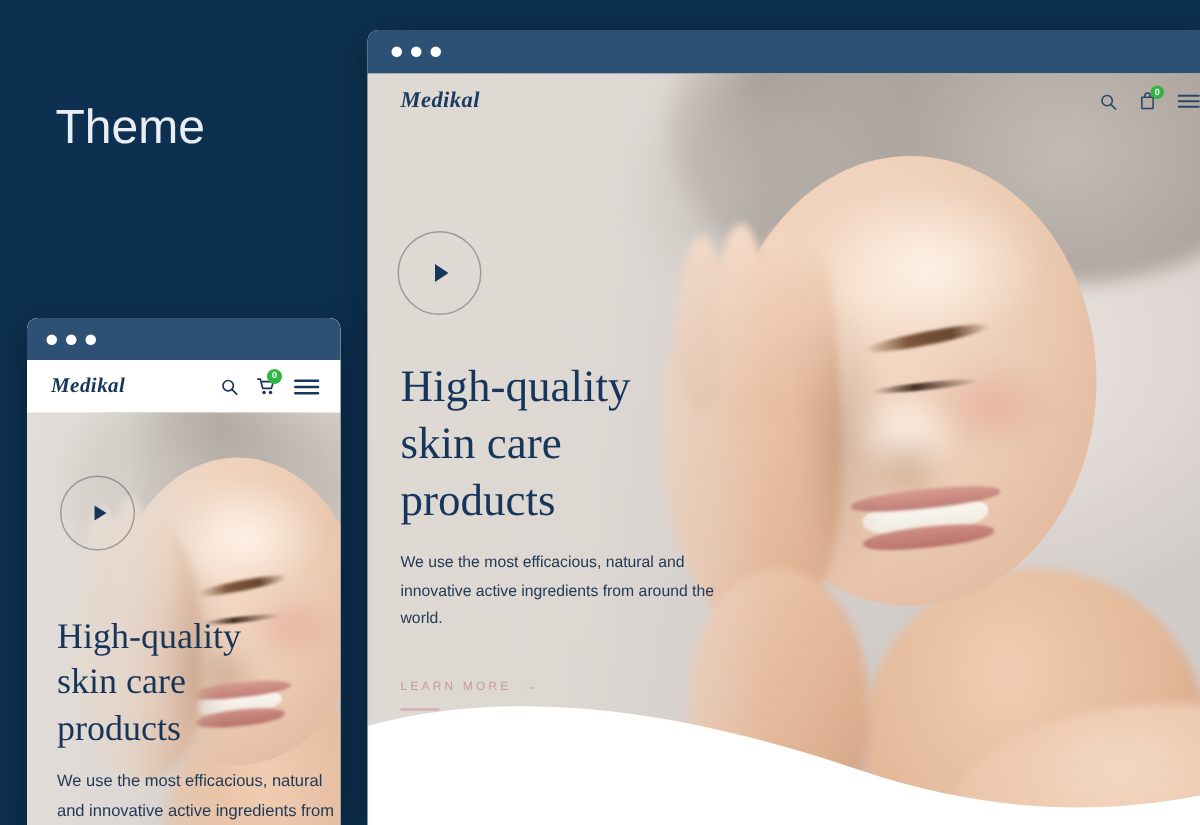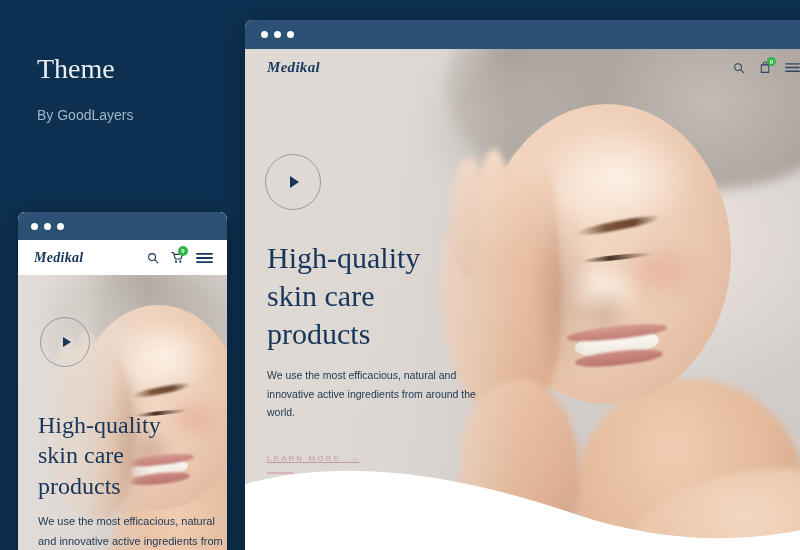--- a/index.html
+++ b/index.html
@@ -10,22 +10,22 @@
     position:relative;
   }
 
   
   .promo { position:absolute; left:37px; top:42px; width:200px; z-index:6; }
   .promo-title {
     font-size:42px; font-weight:bold; color:#ffffff;
     letter-spacing:-0.5px; line-height:1.05;
   }
   .promo-sub {
-    font-size:28px; font-weight:300; color:#e8eef4;
-    margin-top:12px; line-height:1.1;font-family:Liberation Serif, serif;
+    font-size:32px; font-weight:300; color:#e8eef4;
+    margin-top:25px; line-height:1.1;
   }
   .promo-by {
     font-size:14px; color:#9fb6cc; margin-top:22px; font-weight:400;
   }
 
   
   .win { position:absolute; overflow:hidden; }
   .chrome { display:flex; align-items:center; gap:6px; }
   .dot { width:7px; height:7px; border-radius:50%; background:#ffffff; }
 
@@ -155,21 +155,21 @@
   }
   .win-big .headline { font-size:30px; line-height:1.27; }
   .win-small .headline { font-size:24px; line-height:1.27; }
   .lede { color:#223a55; }
   .win-big .lede { font-size:10.5px; line-height:1.75; margin-top:13px; width:215px; }
   .win-small .lede { font-size:11px; line-height:1.78; margin-top:11px; width:185px; }
   .cta {
     margin-top:26px; display:inline-block; cursor:pointer;
   }
   .cta-text {
-    font-size:8px; letter-spacing:2.1px; color:#c39aa2; font-weight:500;text-decoration:underline;
+    font-size:8px; letter-spacing:2.1px; color:#c39aa2; font-weight:500;
   }
   .cta-rule {
     width:26px; height:1.5px; background:#d8b4ba; margin-top:7px;
   }
 
   
   .big-nav {
     position:absolute; top:12px; right:20px; z-index:9;
     display:flex; align-items:center; gap:14px;
   }
@@ -185,21 +185,20 @@
     background:#2fb541; color:#fff; font-size:6px;
     display:flex; align-items:center; justify-content:center;
     font-weight:bold; line-height:1;
   }
 </style>
 </head>
 <body>
 
 <div class="promo">
   <div class="promo-sub">Theme</div>
-  <div class="promo-by">By GoodLayers</div>
 </div>
 
 <div class="win win-big">
 
   <div class="chrome">
     <span class="dot"></span>
     <span class="dot"></span>
     <span class="dot"></span>
   </div>
 

